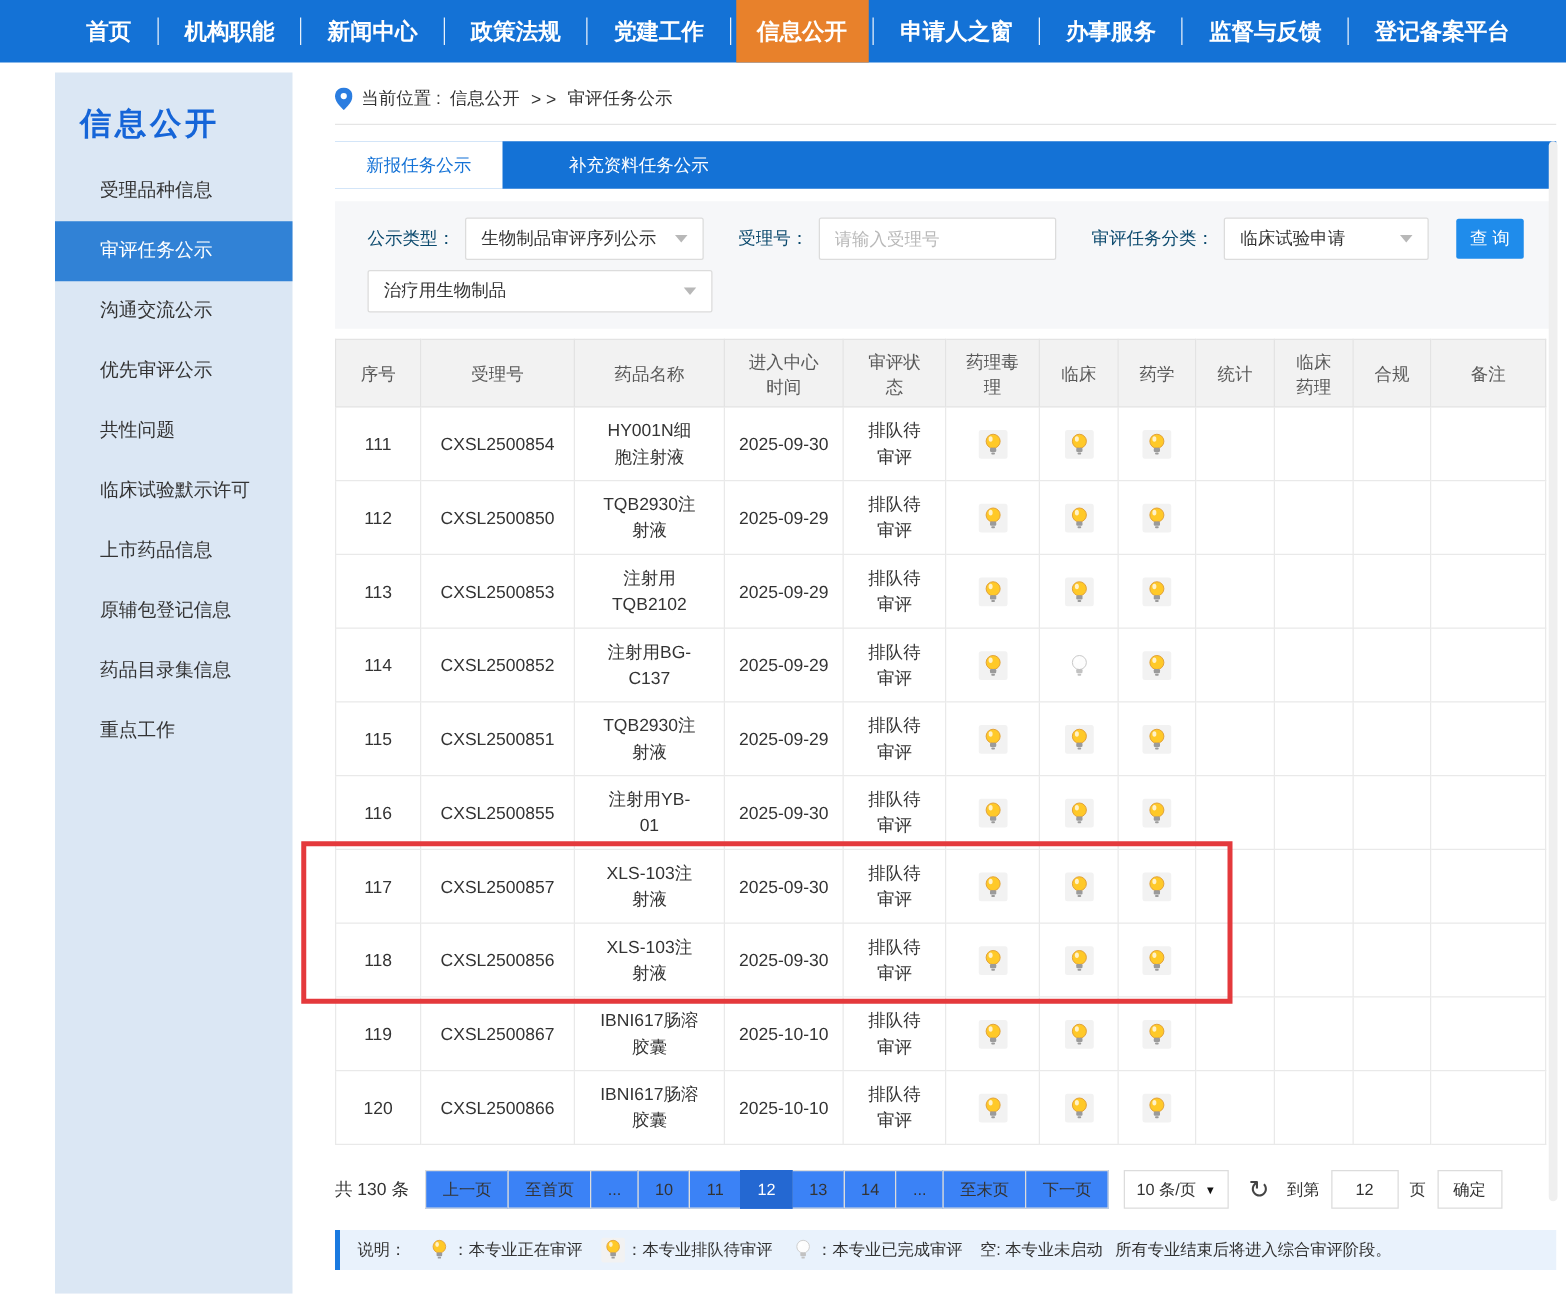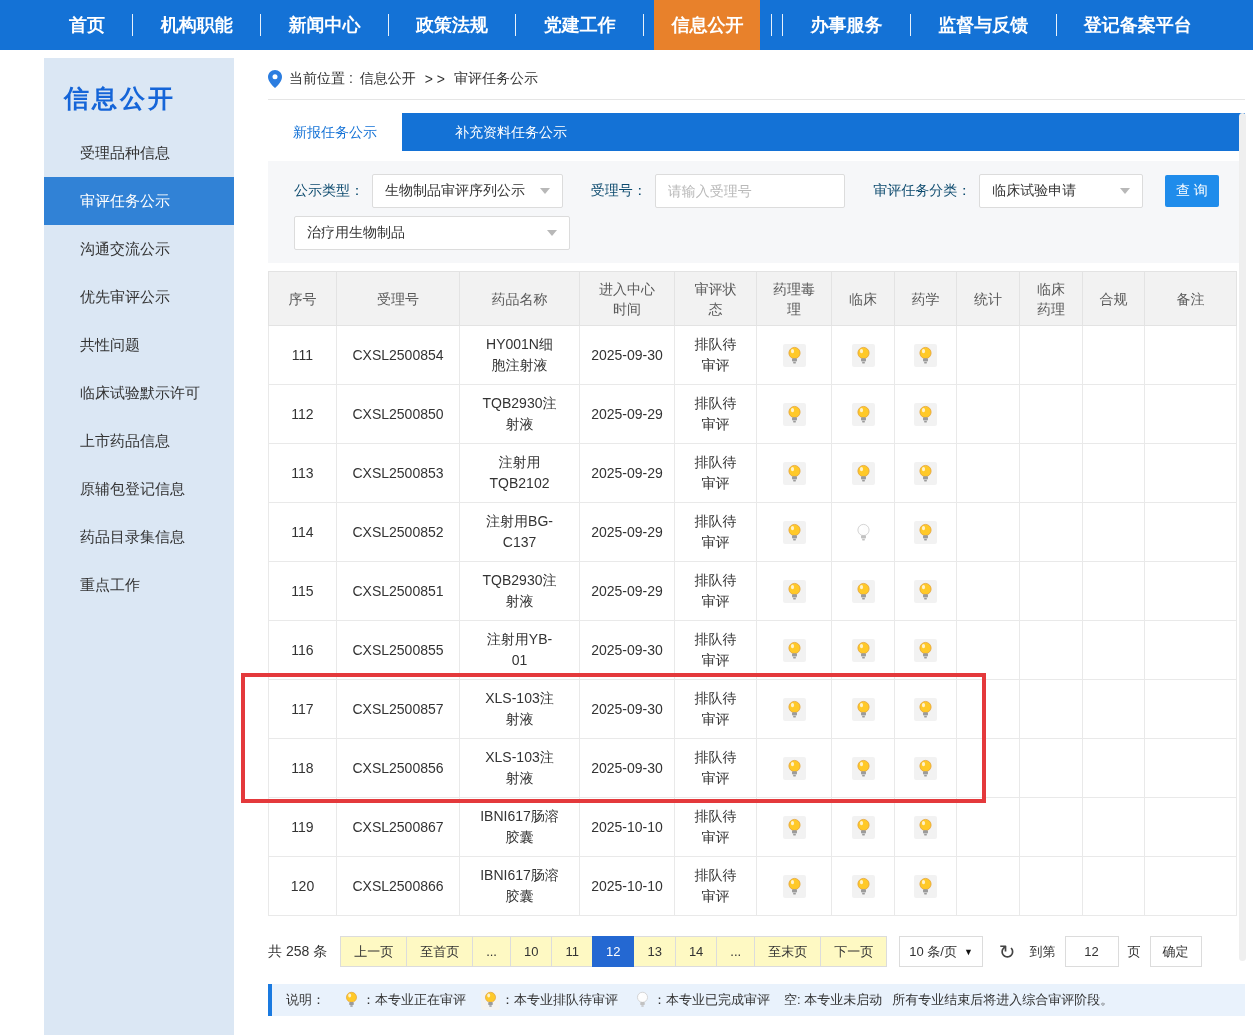--- a/index.html
+++ b/index.html
@@ -1,20 +1,20 @@
 <!DOCTYPE html>
 <html><head>
 <meta charset="utf-8">
 <style>
   *{margin:0;padding:0;box-sizing:border-box}
   html,body{width:1253px;height:1035px;overflow:hidden}
   body{position:relative;background:#fff;font-family:"Liberation Sans","DejaVu Sans",sans-serif;color:#333}
 
   
-  .topnav{position:absolute;top:0;left:0;width:1253px;height:50px;background:#1472d6;display:flex;align-items:center;padding:0 44px 0 52px;justify-content:space-between}
+  .topnav{position:absolute;top:0;left:0;width:1253px;height:50px;background:#1472d6;display:flex;align-items:center;padding:0 28px 0 52px;justify-content:space-between}
   .topnav .nav-item{color:#fff;font-size:18px;font-weight:bold;height:50px;line-height:50px;padding:0 17px;cursor:pointer;white-space:nowrap}
   .topnav .nav-item.active{background:#e8812b}
   .topnav .nav-sep{width:1px;height:22px;background:rgba(255,255,255,.9)}
 
   
   .sidebar{position:absolute;top:58px;left:44px;width:190px;height:977px;background:#dbe7f4}
   .sidebar-title{margin:24px 0 0 20px;font-size:25px;font-weight:bold;color:#1565d8;letter-spacing:3px}
   .sidebar-menu{margin-top:14px;list-style:none}
   .sidebar-menu li{height:48px;line-height:48px;padding-left:36px;font-size:15px;color:#333;cursor:pointer;white-space:nowrap}
   .sidebar-menu li.active{background:#3182d6;color:#fff}
@@ -58,21 +58,21 @@
   .bulb .base{fill:#9b9b9b}
   .bulb.completed .glass{fill:#fdfdfd;stroke:#c9c9c9}
   .bulb.completed .base{fill:#c2c2c2}
 
   .highlight-box{position:absolute;left:-27px;top:402px;width:745px;height:130px;border:4px solid #e4393c;pointer-events:none;z-index:5}
 
   
   .pagination{margin-top:20px;display:flex;align-items:center;font-size:13px;color:#333}
   .pg-total{margin-right:14px;font-size:14px;white-space:nowrap}
   .pg-group{display:flex}
-  .pg-btn{min-width:32px;height:31px;border:1px solid #dcdcdc;margin-left:-1px;background:#fef9c3;display:flex;align-items:center;justify-content:center;padding:0 13px;cursor:pointer;font-size:13px;color:#333;white-space:nowrap}
+  .pg-btn{min-width:32px;height:31px;border:1px solid #dcdcdc;margin-left:-1px;background:#3b82f6;display:flex;align-items:center;justify-content:center;padding:0 13px;cursor:pointer;font-size:13px;color:#333;white-space:nowrap}
   .pg-btn.active{background:#2468d2;border-color:#2468d2;color:#fff;z-index:1}
   .pg-size{margin-left:12px;height:31px;border:1px solid #dcdcdc;background:#fff;display:flex;align-items:center;padding:0 9px;gap:7px;font-size:13px;cursor:pointer}
   .pg-size .bcaret{font-size:9px;color:#111}
   .pg-refresh{margin-left:16px;font-size:20px;color:#444;cursor:pointer;line-height:1}
   .pg-goto{margin-left:14px;display:flex;align-items:center;gap:9px}
   .pg-goto-input{width:54px;height:31px;border:1px solid #dcdcdc;text-align:center;font-size:13px;color:#333;outline:none;font-family:inherit}
   .pg-ok{height:31px;border:1px solid #dcdcdc;background:#fff;padding:0 12px;font-size:13px;color:#333;cursor:pointer;font-family:inherit}
 
   
   .legend{margin-top:17px;background:#e9f2fc;border-left:4px solid #1a7ae0;height:32px;display:flex;align-items:center;padding:0 14px;font-size:13px;color:#333;gap:6px;white-space:nowrap}
@@ -92,20 +92,21 @@
     <div class="nav-item">机构职能</div>
     <span class="nav-sep"></span>
     <div class="nav-item">新闻中心</div>
     <span class="nav-sep"></span>
     <div class="nav-item">政策法规</div>
     <span class="nav-sep"></span>
     <div class="nav-item">党建工作</div>
     <span class="nav-sep"></span>
     <div class="nav-item active">信息公开</div>
     <span class="nav-sep"></span>
+    <div class="nav-item">申请人之窗</div>
     <span class="nav-sep"></span>
     <div class="nav-item">办事服务</div>
     <span class="nav-sep"></span>
     <div class="nav-item">监督与反馈</div>
     <span class="nav-sep"></span>
     <div class="nav-item">登记备案平台</div>
   </nav>
 
 <aside class="sidebar">
   <div class="sidebar-title">信息公开</div>
@@ -549,21 +550,21 @@
             <td class="c9"></td>
             <td class="c10"></td>
             <td class="c11"></td>
           </tr>
         </tbody>
     </table>
     <div class="highlight-box"></div>
   </div>
 
   <div class="pagination">
-    <span class="pg-total">共 258 条</span>
+    <span class="pg-total">共 130 条</span>
     <div class="pg-group" id="pg-group">
         <div class="pg-btn">上一页</div>
         <div class="pg-btn">至首页</div>
         <div class="pg-btn">...</div>
         <div class="pg-btn">10</div>
         <div class="pg-btn">11</div>
         <div class="pg-btn active">12</div>
         <div class="pg-btn">13</div>
         <div class="pg-btn">14</div>
         <div class="pg-btn">...</div>

